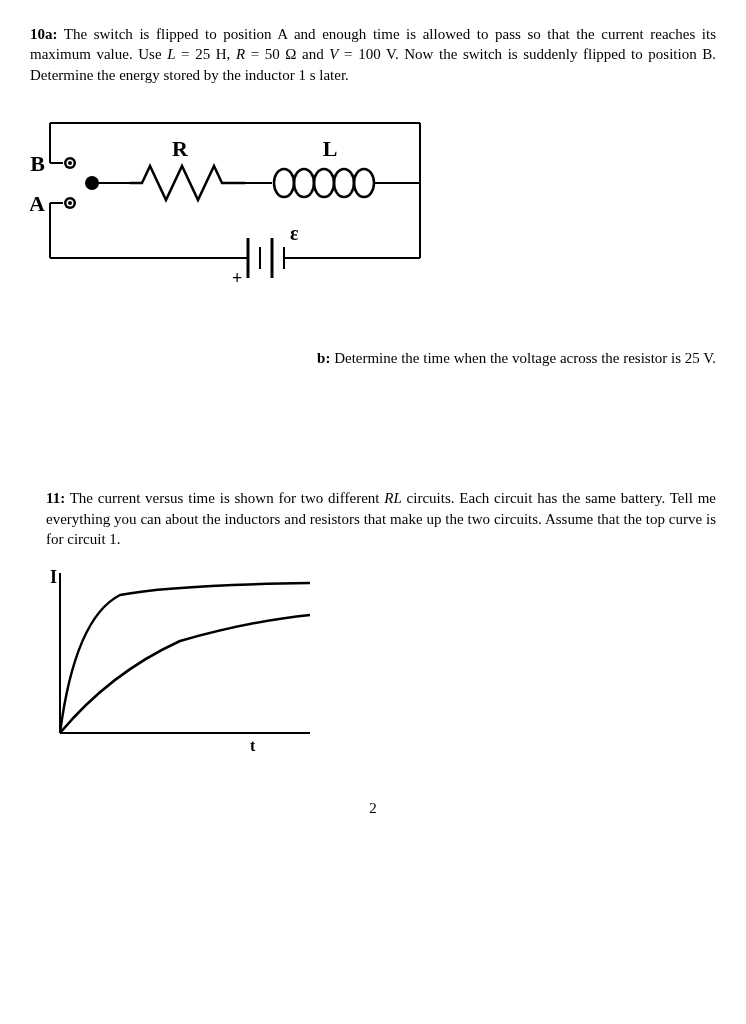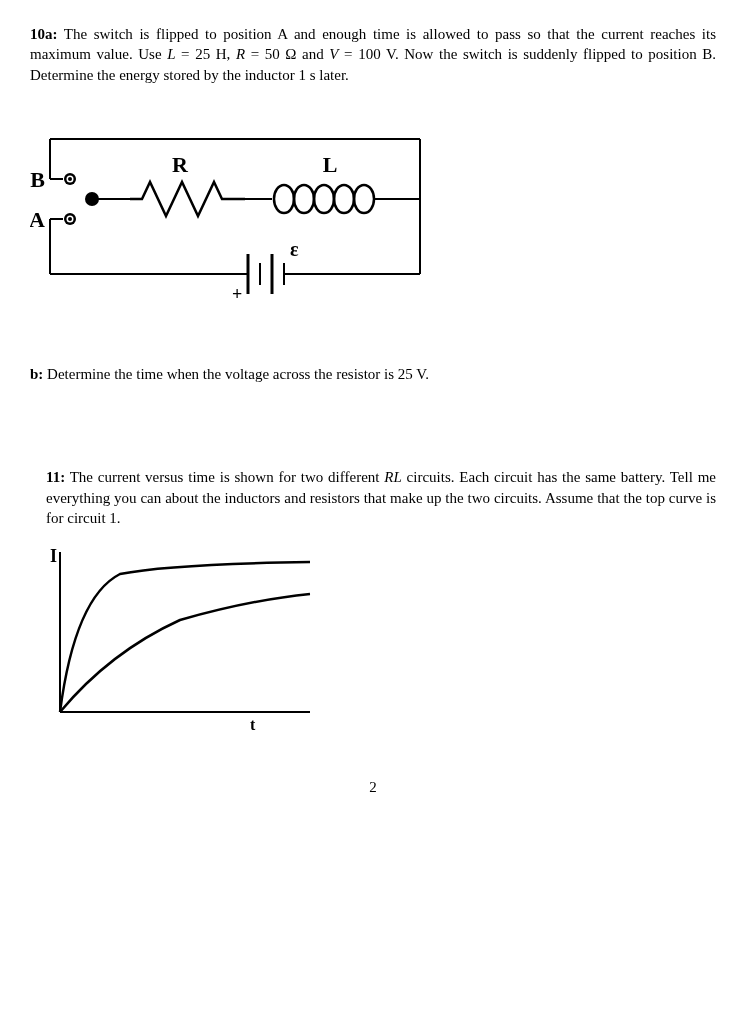--- a/index.html
+++ b/index.html
@@ -7,33 +7,34 @@
       font-size: 15px;
       line-height: 1.35;
       margin: 0;
       padding: 24px 30px;
       width: 746px;
       box-sizing: border-box;
       color: #000;
     }
     .problem-text {
       text-align: justify;
-      margin-bottom: 34px;
+      margin-bottom: 18px;
     }
     .bold {
       font-weight: bold;
     }
     .italic {
       font-style: italic;
     }
     .circuit-diagram {
       margin: 12px 0 60px 0;
     }
     .sub-problem {
-      margin-bottom: 83px;
+      margin-bottom: 120px;
+      text-align: right;
     }
     .problem-11 {
       margin-bottom: 14px;
       margin-left: 16px;
     }
     .graph-container {
       margin: 10px 0 40px 0;
     }
     .page-number {
       text-align: center;

